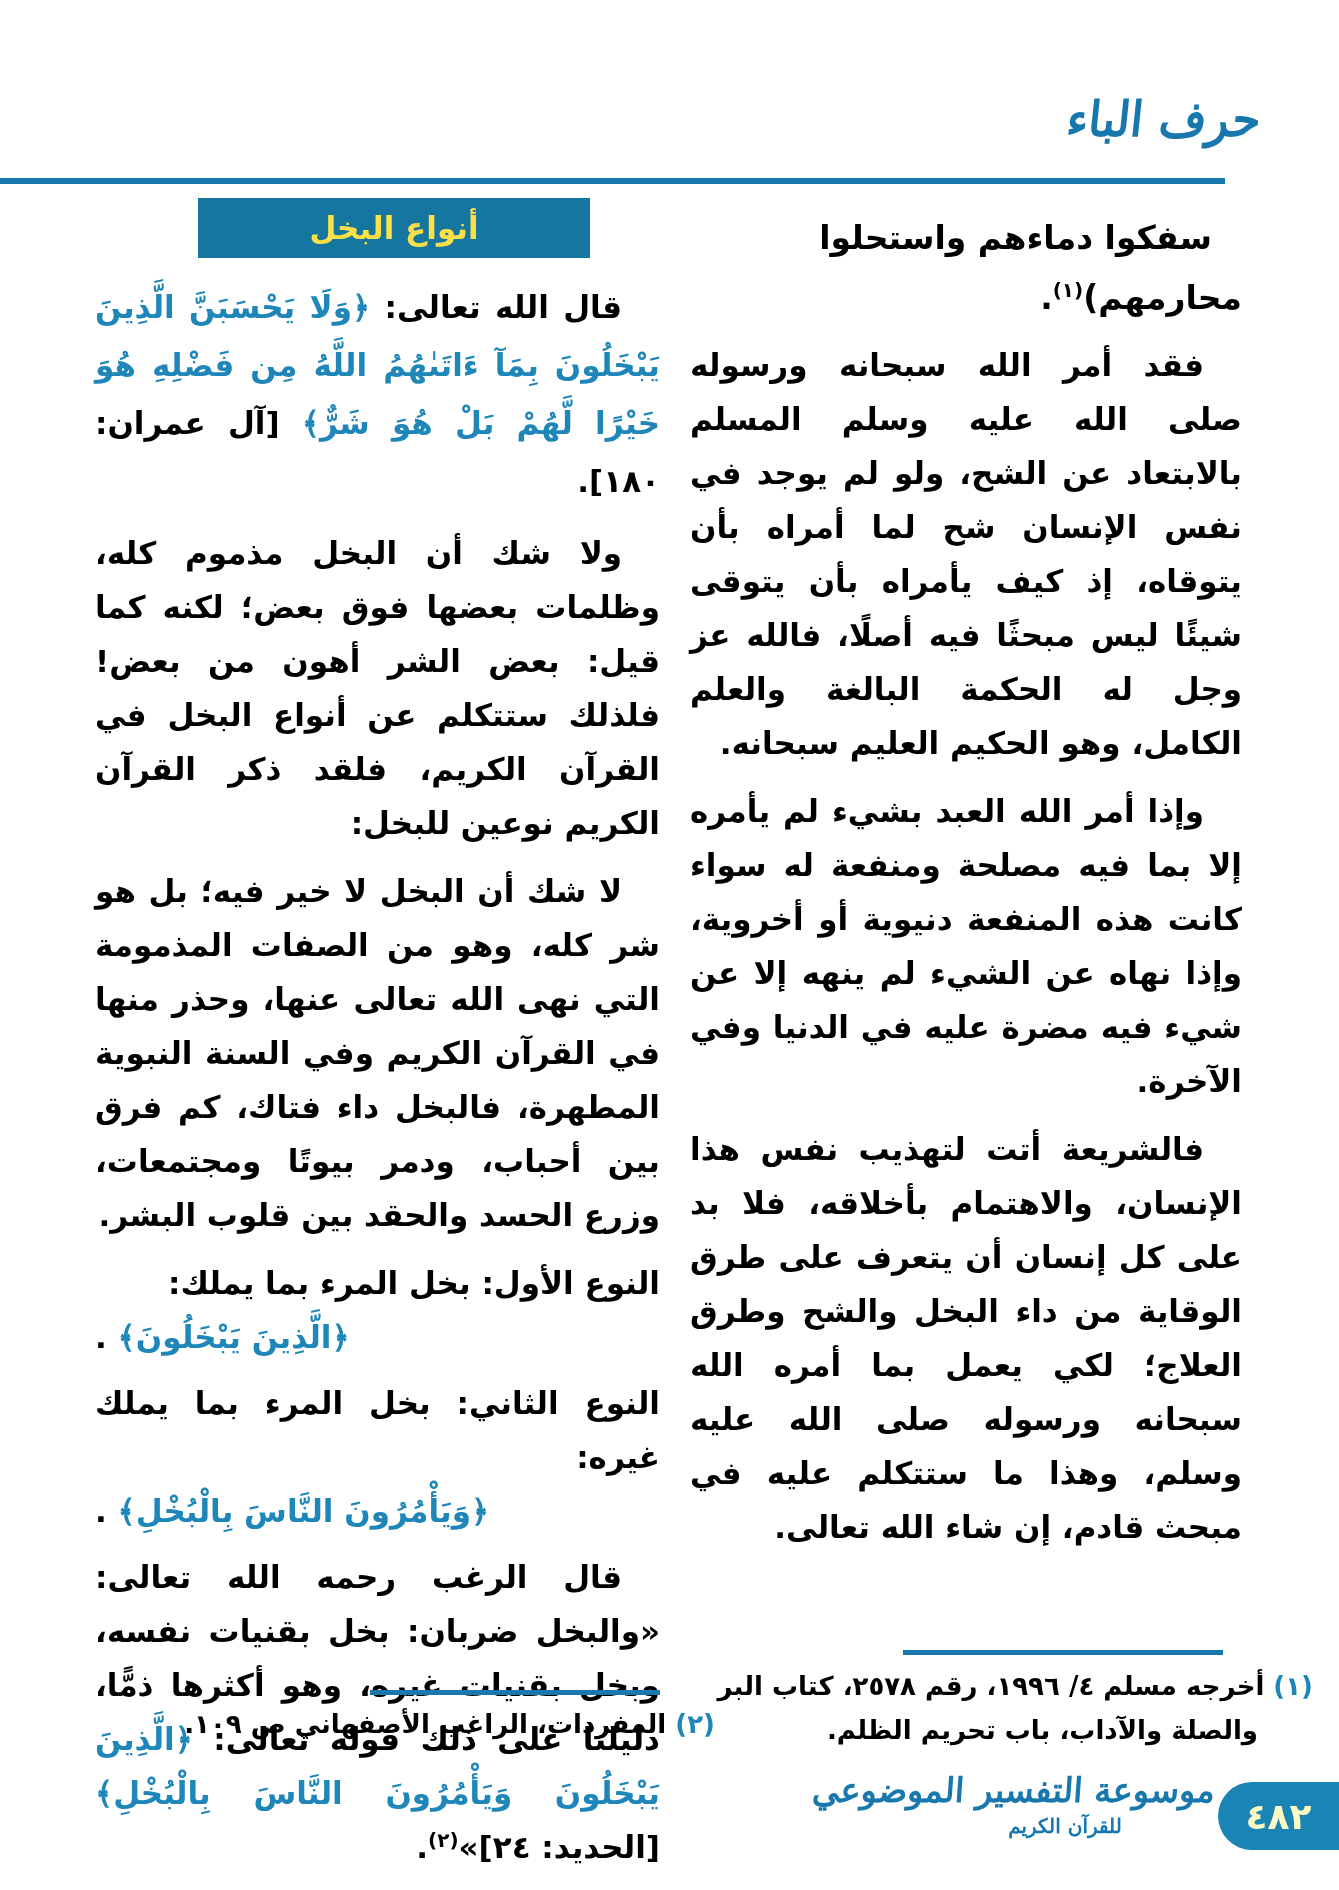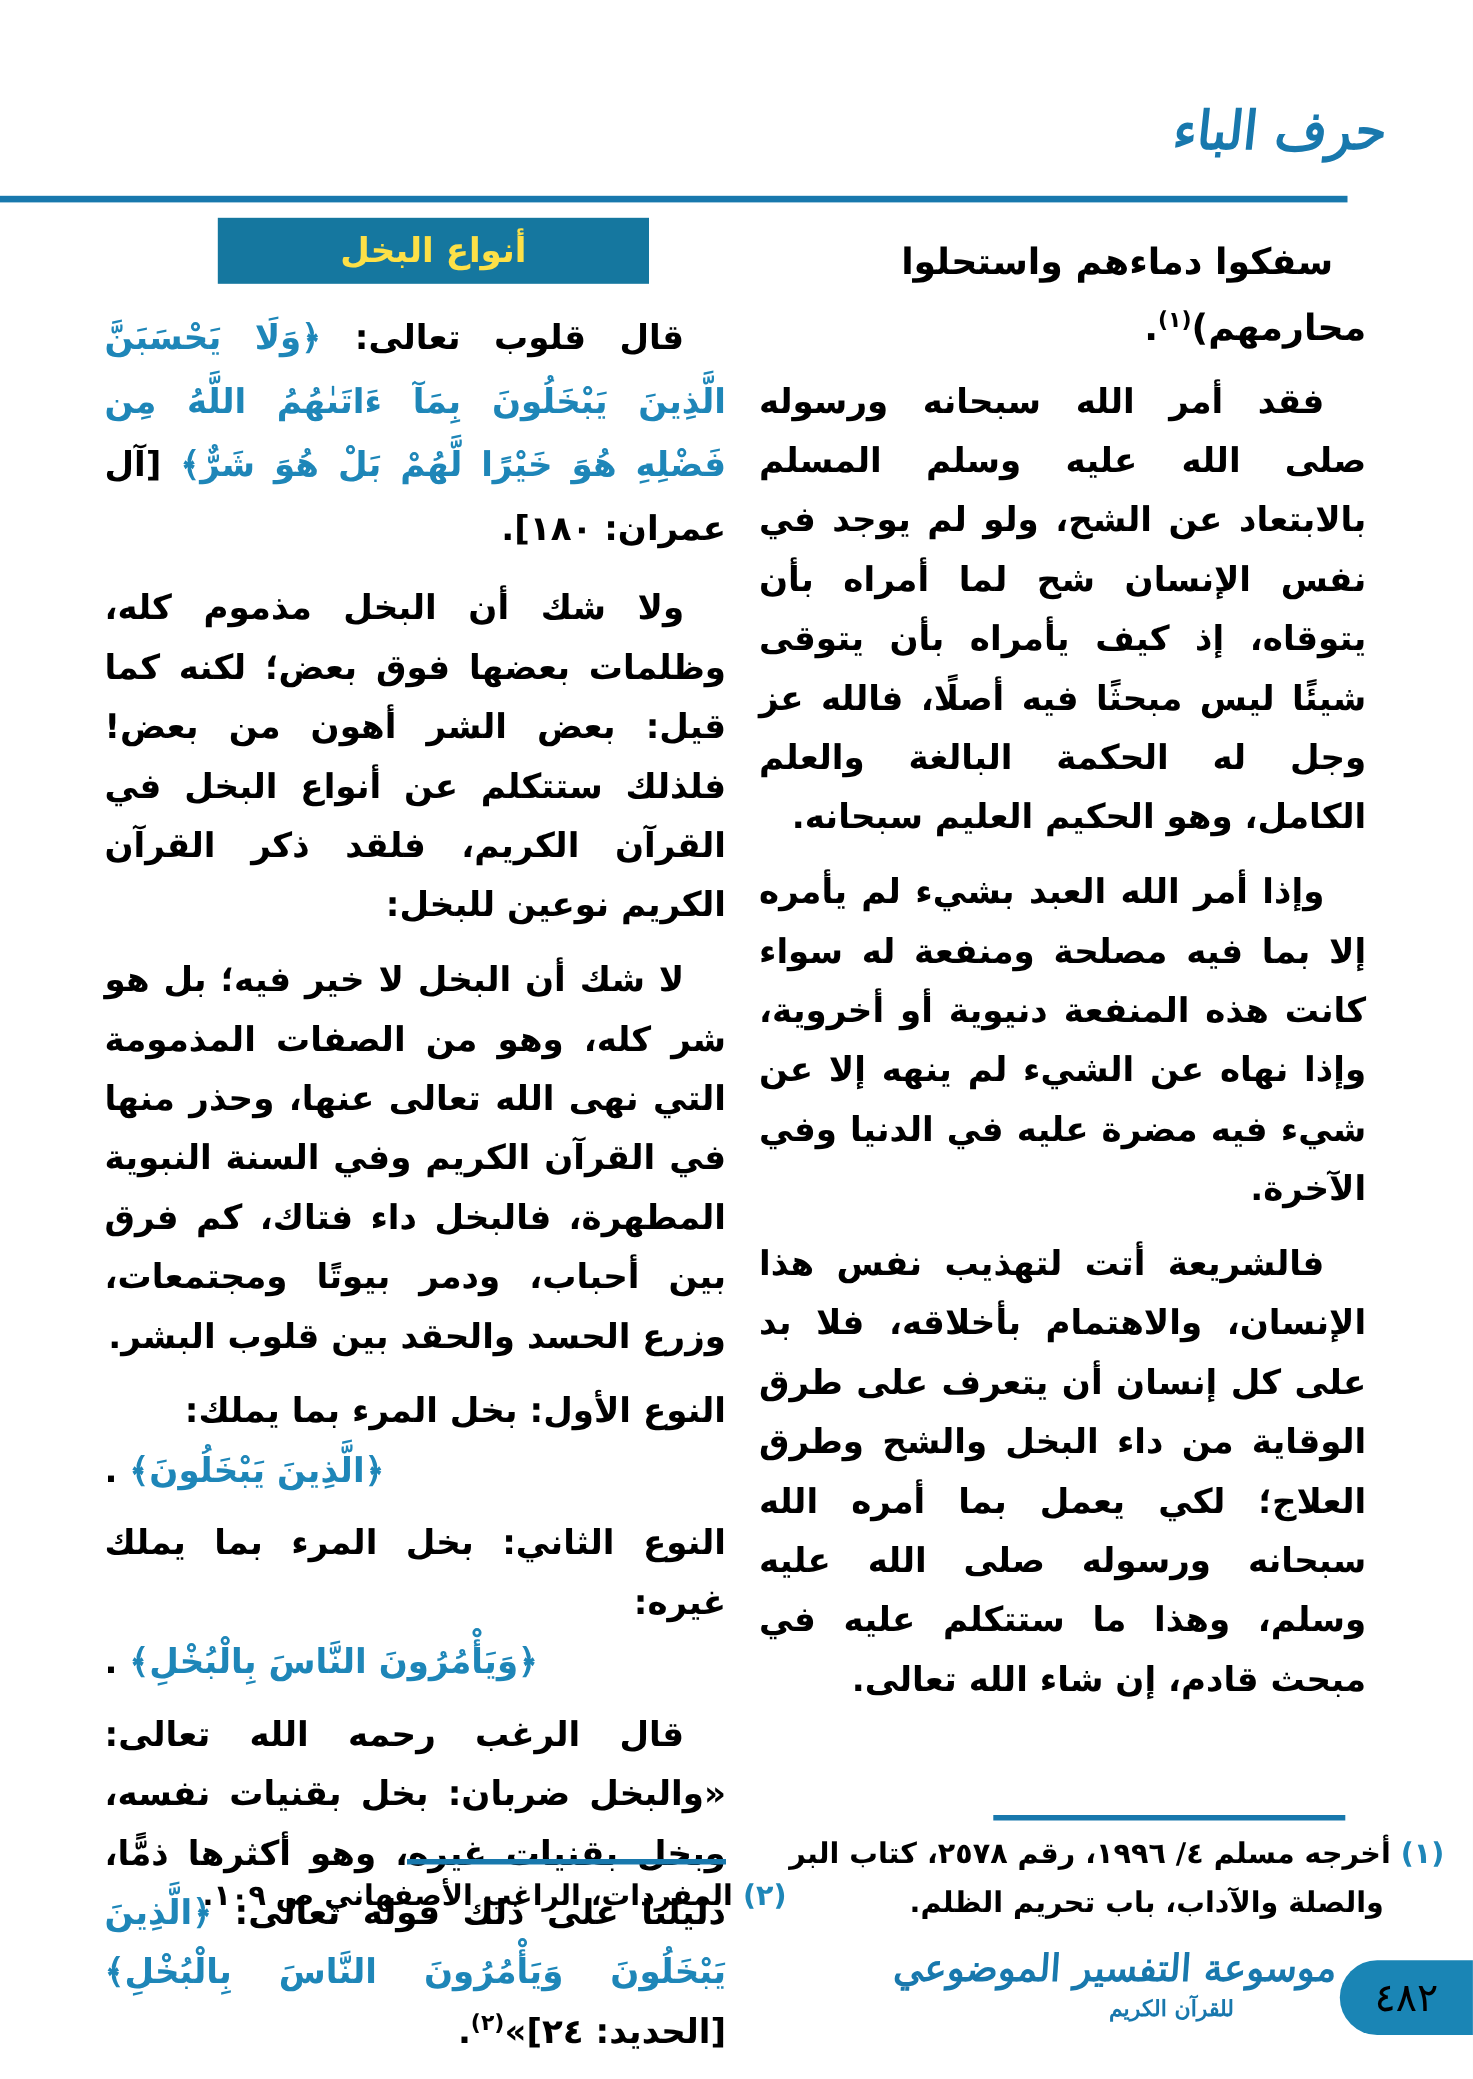--- a/index.html
+++ b/index.html
@@ -89,21 +89,21 @@
     font-family:"DejaVu Serif", serif;
     font-size:20px;font-weight:800;display:block;margin-top:6px;
   }
   .page-badge{
     position:absolute;top:1782px;right:0;
     width:121px;height:68px;
     background:#1a85b5;
     border-radius:34px 0 0 34px;
     display:flex;align-items:center;justify-content:center;
   }
-  .page-badge span{color:#000000;font-size:36px;font-weight:400;}
+  .page-badge span{color:#fef9c3;font-size:36px;font-weight:700;}
 </style>
 </head>
 <body>
 
 <div class="page">
 
   <div class="calligraphy-title">حرف الباء</div>
   <div class="top-rule"></div>
 
   <div class="col col-right">
@@ -111,21 +111,21 @@
     <p class="body-par">فقد أمر الله سبحانه ورسوله صلى الله عليه وسلم المسلم بالابتعاد عن الشح، ولو لم يوجد في نفس الإنسان شح لما أمراه بأن يتوقاه، إذ كيف يأمراه بأن يتوقى شيئًا ليس مبحثًا فيه أصلًا، فالله عز وجل له الحكمة البالغة والعلم الكامل، وهو الحكيم العليم سبحانه.</p>
     <p class="body-par">وإذا أمر الله العبد بشيء لم يأمره إلا بما فيه مصلحة ومنفعة له سواء كانت هذه المنفعة دنيوية أو أخروية، وإذا نهاه عن الشيء لم ينهه إلا عن شيء فيه مضرة عليه في الدنيا وفي الآخرة.</p>
     <p class="body-par">فالشريعة أتت لتهذيب نفس هذا الإنسان، والاهتمام بأخلاقه، فلا بد على كل إنسان أن يتعرف على طرق الوقاية من داء البخل والشح وطرق العلاج؛ لكي يعمل بما أمره الله سبحانه ورسوله صلى الله عليه وسلم، وهذا ما ستتكلم عليه في مبحث قادم، إن شاء الله تعالى.</p>
   </div>
 
   <div class="col col-left">
     <div class="section-box">
       <span>أنواع البخل</span>
     </div>
 
-    <p class="verse-par"><span>قال قلوب تعالى: </span><span class="verse">﴿وَلَا يَحْسَبَنَّ الَّذِينَ يَبْخَلُونَ بِمَآ ءَاتَىٰهُمُ اللَّهُ مِن فَضْلِهِ هُوَ خَيْرًا لَّهُمْ بَلْ هُوَ شَرٌّ﴾</span><span> [آل عمران: ١٨٠].</span></p>
+    <p class="verse-par"><span>قال الله تعالى: </span><span class="verse">﴿وَلَا يَحْسَبَنَّ الَّذِينَ يَبْخَلُونَ بِمَآ ءَاتَىٰهُمُ اللَّهُ مِن فَضْلِهِ هُوَ خَيْرًا لَّهُمْ بَلْ هُوَ شَرٌّ﴾</span><span> [آل عمران: ١٨٠].</span></p>
 
     <p class="body-par">ولا شك أن البخل مذموم كله، وظلمات بعضها فوق بعض؛ لكنه كما قيل: بعض الشر أهون من بعض! فلذلك ستتكلم عن أنواع البخل في القرآن الكريم، فلقد ذكر القرآن الكريم نوعين للبخل:</p>
     <p class="body-par">لا شك أن البخل لا خير فيه؛ بل هو شر كله، وهو من الصفات المذمومة التي نهى الله تعالى عنها، وحذر منها في القرآن الكريم وفي السنة النبوية المطهرة، فالبخل داء فتاك، كم فرق بين أحباب، ودمر بيوتًا ومجتمعات، وزرع الحسد والحقد بين قلوب البشر.</p>
 
     <p class="type-par"><span class="type-label">النوع الأول:</span><span> بخل المرء بما يملك:</span><span class="type-verse-line"><span class="verse">﴿الَّذِينَ يَبْخَلُونَ﴾</span><span> .</span></span></p>
 
     <p class="type-par"><span class="type-label">النوع الثاني:</span><span> بخل المرء بما يملك غيره:</span><span class="type-verse-line"><span class="verse">﴿وَيَأْمُرُونَ النَّاسَ بِالْبُخْلِ﴾</span><span> .</span></span></p>
 
     <p class="body-par"><span>قال الرغب رحمه الله تعالى: «والبخل ضربان: بخل بقنيات نفسه، وبخل بقنيات غيره، وهو أكثرها ذمًّا، دليلنا على ذلك قوله تعالى: </span><span class="verse">﴿الَّذِينَ يَبْخَلُونَ وَيَأْمُرُونَ النَّاسَ بِالْبُخْلِ﴾</span><span> [الحديد: ٢٤]»</span><span class="sup-ref">(٢)</span><span>.</span></p>
   </div>

